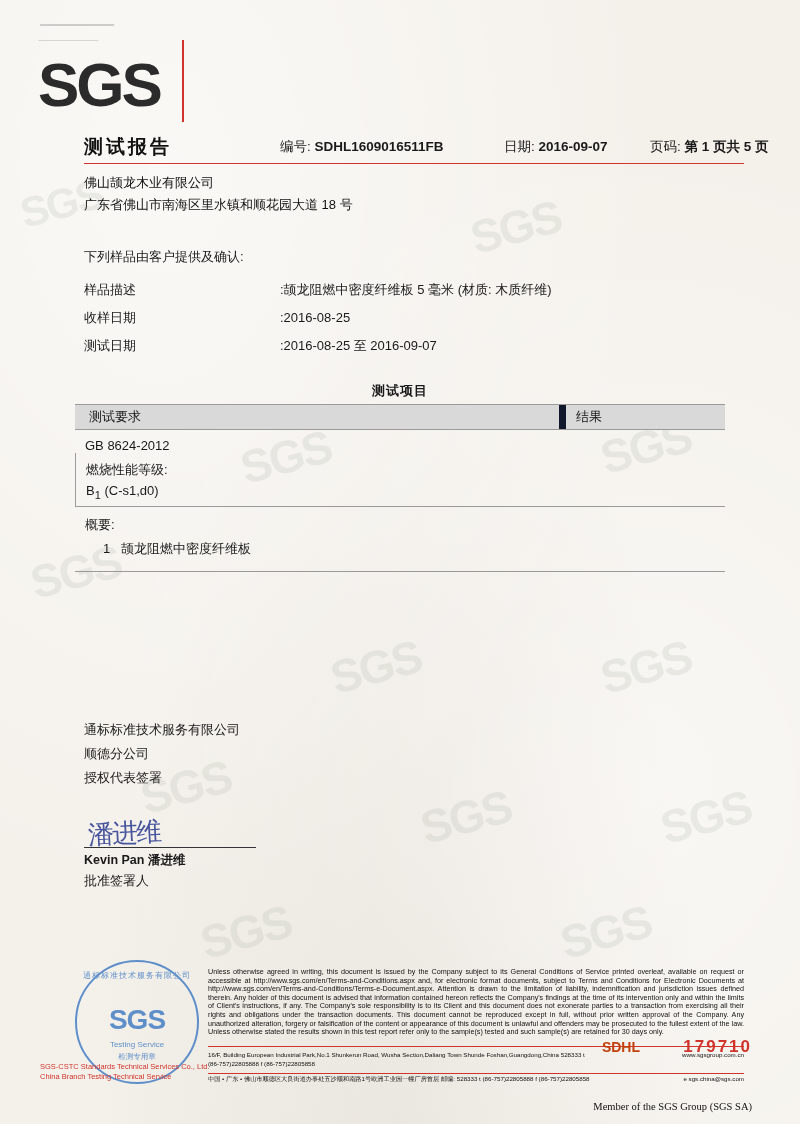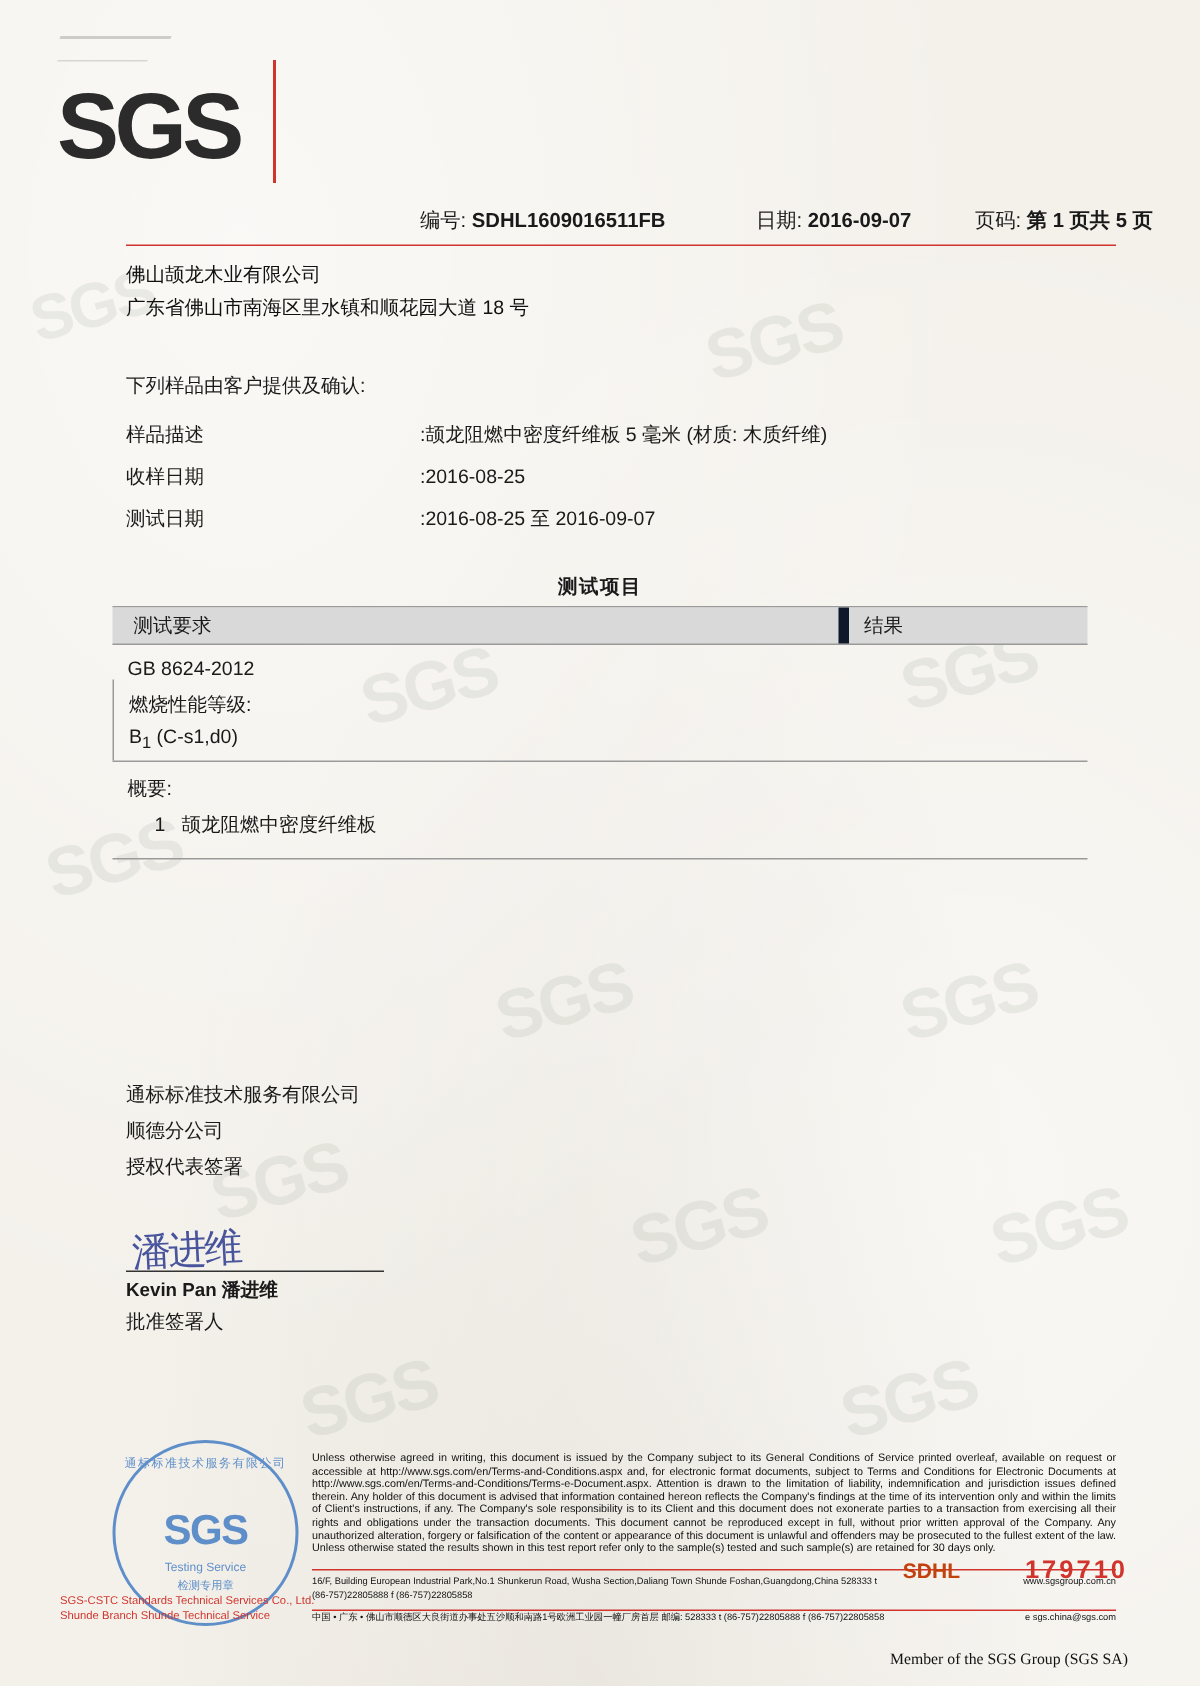--- a/index.html
+++ b/index.html
@@ -174,20 +174,23 @@
   <div class="wm" style="left:420px;top:790px;font-size:46px;">SGS</div>
   <div class="wm" style="left:660px;top:790px;font-size:46px;">SGS</div>
   <div class="wm" style="left:200px;top:905px;font-size:46px;">SGS</div>
   <div class="wm" style="left:560px;top:905px;font-size:46px;">SGS</div>
 
   <div class="scribble"></div>
 
   <div class="sgs-logo">SGS</div>
   <div class="logo-rule"></div>
 
+  <div class="hdr">
+    <div class="title">测试报告</div>
+  </div>
   <div class="hdr-no">
     <span>编号:</span>
     <b>SDHL1609016511FB</b>
   </div>
   <div class="hdr-date">
     <span>日期:</span>
     <b>2016-09-07</b>
   </div>
   <div class="hdr-page">
     <span>页码:</span>
@@ -255,21 +258,21 @@
   <div class="stamp">
     <div class="stamp-inner">
       <div class="stamp-arc">通标标准技术服务有限公司</div>
       <div class="stamp-sgs">SGS</div>
       <div class="stamp-ts">Testing Service</div>
       <div class="stamp-bot">检测专用章</div>
     </div>
   </div>
   <div class="company-red">
     <div>SGS-CSTC Standards Technical Services Co., Ltd.</div>
-    <div>Shunde Branch Shunde Technical Service</div>
+    <div>China Branch Testing Technical Service</div>
   </div>
 
   <div class="legal">Unless otherwise agreed in writing, this document is issued by the Company subject to its General Conditions of Service printed overleaf, available on request or accessible at http://www.sgs.com/en/Terms-and-Conditions.aspx and, for electronic format documents, subject to Terms and Conditions for Electronic Documents at http://www.sgs.com/en/Terms-and-Conditions/Terms-e-Document.aspx. Attention is drawn to the limitation of liability, indemnification and jurisdiction issues defined therein. Any holder of this document is advised that information contained hereon reflects the Company's findings at the time of its intervention only and within the limits of Client's instructions, if any. The Company's sole responsibility is to its Client and this document does not exonerate parties to a transaction from exercising all their rights and obligations under the transaction documents. This document cannot be reproduced except in full, without prior written approval of the Company. Any unauthorized alteration, forgery or falsification of the content or appearance of this document is unlawful and offenders may be prosecuted to the fullest extent of the law. Unless otherwise stated the results shown in this test report refer only to the sample(s) tested and such sample(s) are retained for 30 days only.</div>
 
   <div class="bot-rule"></div>
   <div class="sdhl">SDHL</div>
   <div class="red-no">179710</div>
 
   <div class="addr-small">
     <div class="r">

